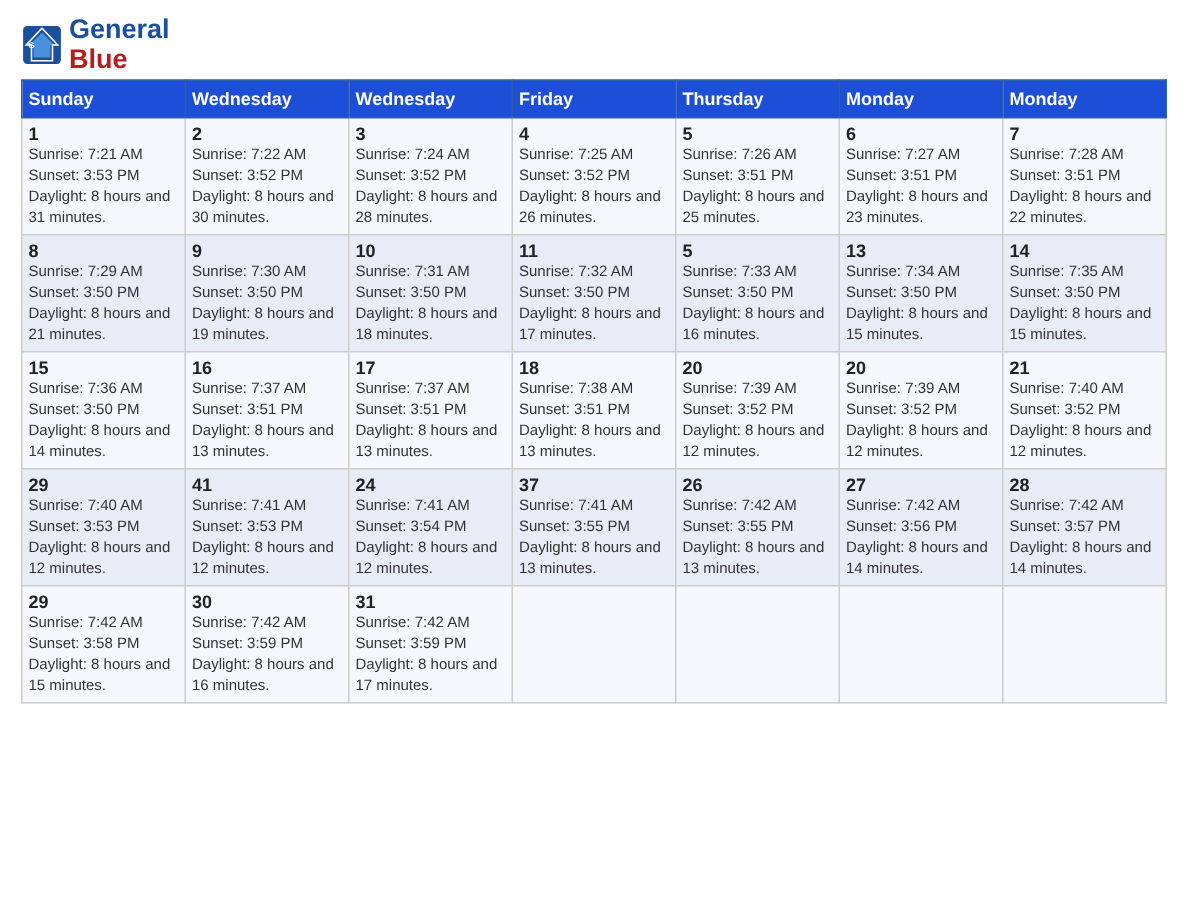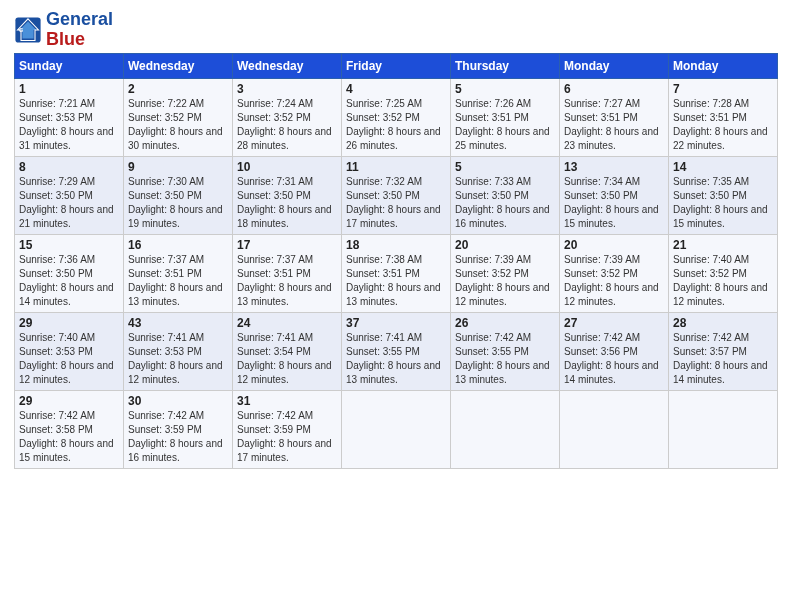--- a/index.html
+++ b/index.html
@@ -312,21 +312,21 @@
         <tr>
           <td>
           <span class="day-number">29</span>
           <div class="cell-text">
             Sunrise: 7:40 AM<br>
             Sunset: 3:53 PM<br>
             Daylight: 8 hours and 12 minutes.
           </div>
         </td>
           <td>
-          <span class="day-number">43</span>
+          <span class="day-number">41</span>
           <div class="cell-text">
             Sunrise: 7:41 AM<br>
             Sunset: 3:53 PM<br>
             Daylight: 8 hours and 12 minutes.
           </div>
         </td>
           <td>
           <span class="day-number">24</span>
           <div class="cell-text">
             Sunrise: 7:41 AM<br>

